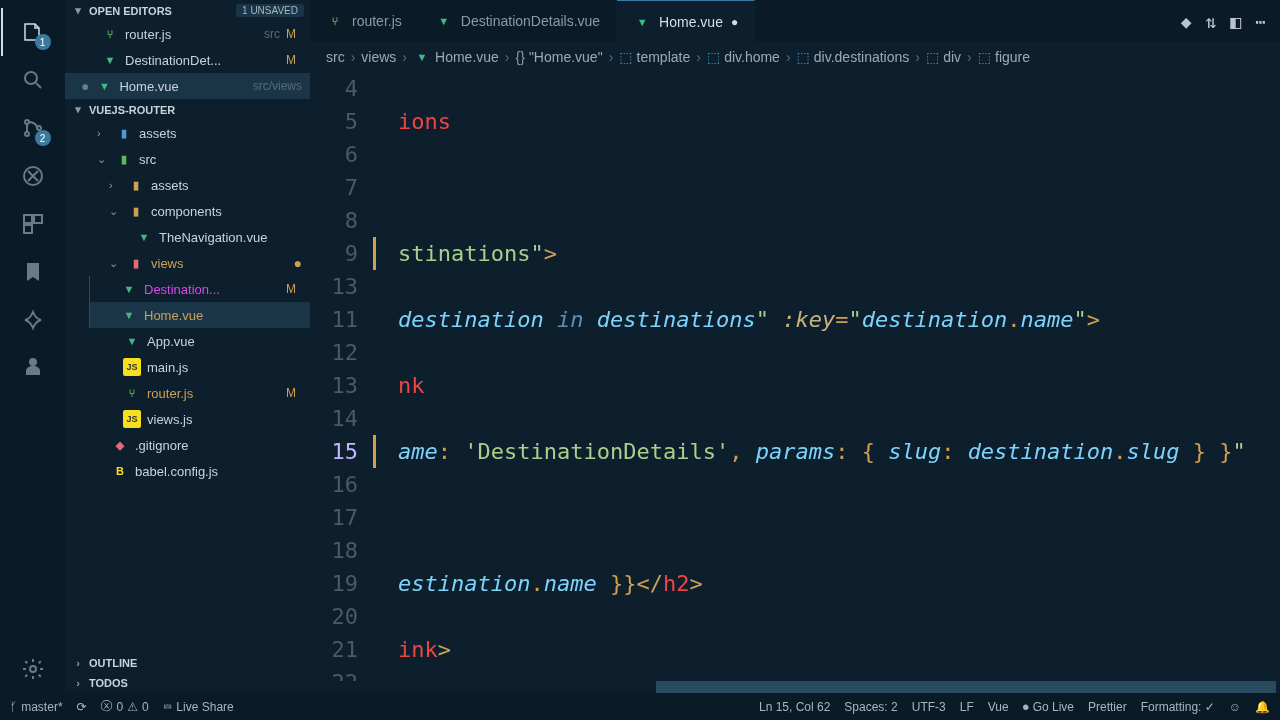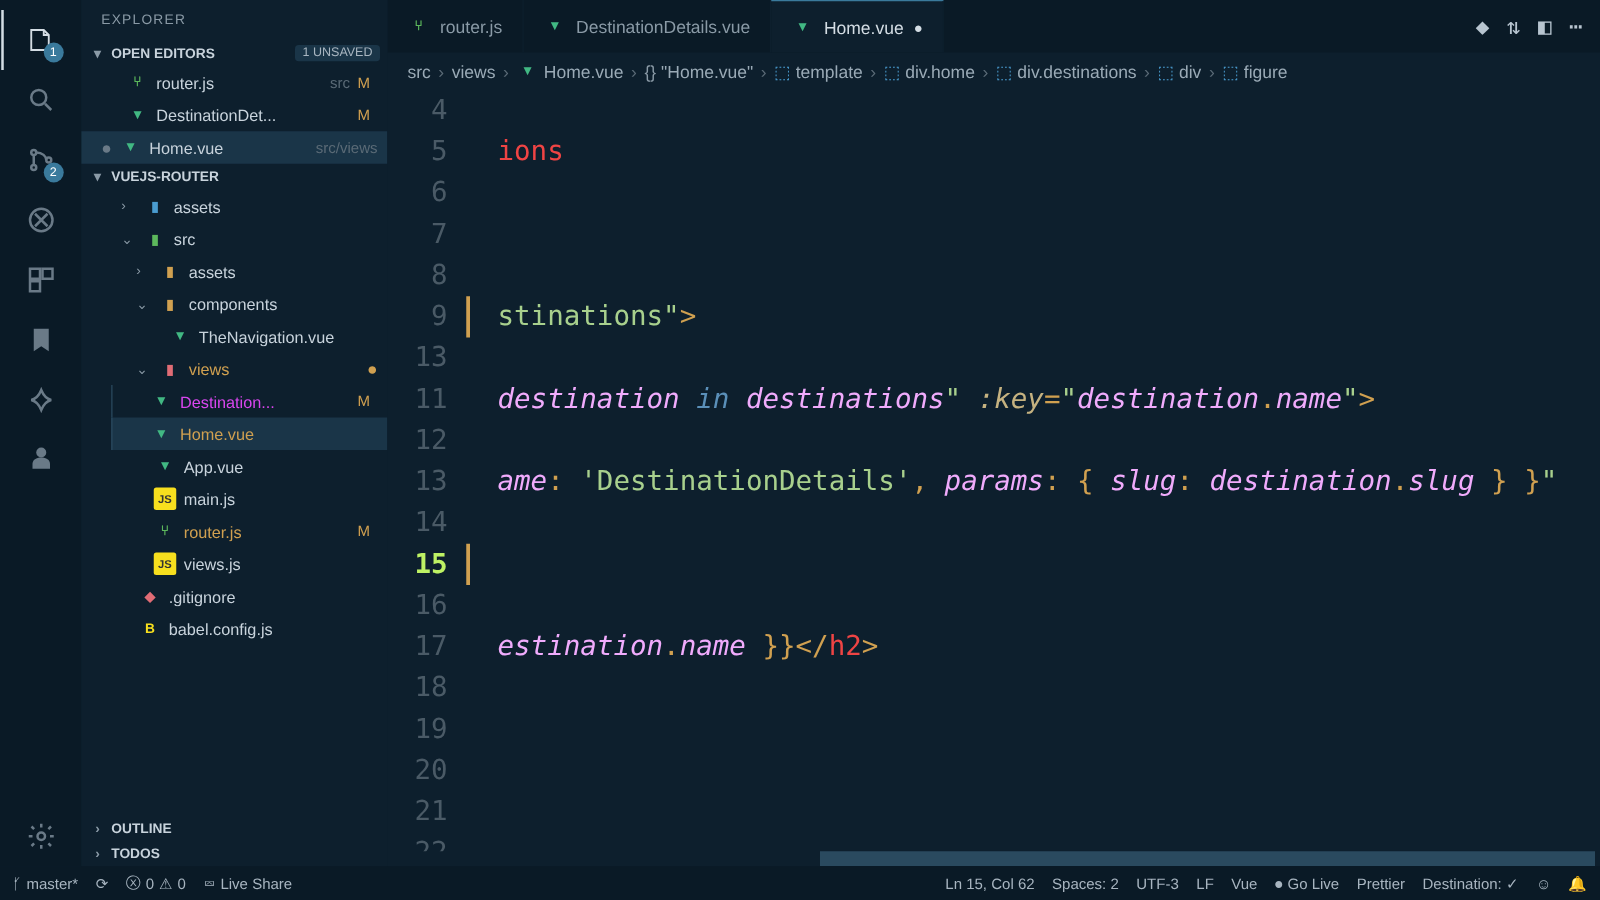--- a/index.html
+++ b/index.html
@@ -163,39 +163,39 @@
 }
 .gutter {
   width: 66px;
   text-align: right;
   padding-right: 18px;
   color: #4a5a66;
   user-select: none;
   position: relative;
 }
 .gutter .ln { height: 33px; }
-.gutter .ln.active { color: #bef264; font-weight: bold; }
+.gutter .ln.active { color: #c4b5fd; }
 .gutter .mod-bar {
   position: absolute;
   right: 0; width: 3px; height: 33px;
   background: #d0a050;
 }
 .code {
   flex: 1;
   overflow: hidden;
   white-space: pre;
   color: #c5d4df;
   position: relative;
 }
 .code .line { height: 33px; padding-left: 22px; }
 .tok-attr { color: #c5b280; font-style: italic; }
 .tok-kw { color: #5a8fb8; font-style: italic; }
 .tok-str { color: #a8d08d; }
 .tok-punc { color: #d0a050; }
-.tok-var { color: #f0abfc; font-style: italic; }
+.tok-var { color: #7dd3fc; font-style: italic; }
 .tok-tag { color: #ef4444; }
 
 .hscroll {
   height: 12px;
   background: transparent;
   position: relative;
   margin-left: 66px;
 }
 .hscroll-thumb {
   position: absolute;
@@ -276,21 +276,20 @@
     <div class="activity-spacer"></div>
     <div class="activity-icon">
       <svg viewBox="0 0 24 24" fill="none" stroke="currentColor" stroke-width="2">
           <circle cx="12" cy="12" r="3"></circle>
           <path d="M12 2v3M12 19v3M4.2 4.2l2.1 2.1M17.7 17.7l2.1 2.1M2 12h3M19 12h3M4.2 19.8l2.1-2.1M17.7 6.3l2.1-2.1"></path>
         </svg>
     </div>
   </div>
 
   <div class="sidebar">
-    <div class="sidebar-title">EXPLORER</div>
 
     <div class="section-header">
       <span class="chev">▾</span>
       <span>OPEN EDITORS</span>
       <span class="unsaved-badge">1 UNSAVED</span>
     </div>
     <div class="tree-item">
       <span class="indent" style="width:14px"></span>
       <span class="file-icon route">⑂</span>
       <span class="file-label">router.js</span>
@@ -491,23 +490,25 @@
           <div class="ln">19</div>
           <div class="ln">20</div>
           <div class="ln">21</div>
           <div class="ln">22</div>
       </div>
       <div class="code">
 <div class="line"><span class="tok-tag">ions</span></div>
 <div class="line"></div>
 <div class="line"><span class="tok-str">stinations"</span><span class="tok-punc">&gt;</span></div>
 <div class="line"><span class="tok-var">destination</span> <span class="tok-kw">in</span> <span class="tok-var">destinations</span><span class="tok-str">"</span> <span class="tok-attr">:key</span><span class="tok-punc">=</span><span class="tok-str">"</span><span class="tok-var">destination</span><span class="tok-punc">.</span><span class="tok-var">name</span><span class="tok-str">"</span><span class="tok-punc">&gt;</span></div>
+<div class="line"><span class="tok-tag">nk</span></div>
 <div class="line"><span class="tok-var">ame</span><span class="tok-punc">:</span> <span class="tok-str">'DestinationDetails'</span><span class="tok-punc">,</span> <span class="tok-var">params</span><span class="tok-punc">:</span> <span class="tok-punc">{</span> <span class="tok-var">slug</span><span class="tok-punc">:</span> <span class="tok-var">destination</span><span class="tok-punc">.</span><span class="tok-var">slug</span> <span class="tok-punc">}</span> <span class="tok-punc">}</span><span class="tok-str">"</span></div>
 <div class="line"></div>
 <div class="line"><span class="tok-var">estination</span><span class="tok-punc">.</span><span class="tok-var">name</span> <span class="tok-punc">}}</span><span class="tok-punc">&lt;/</span><span class="tok-tag">h2</span><span class="tok-punc">&gt;</span></div>
+<div class="line"><span class="tok-tag">ink</span><span class="tok-punc">&gt;</span></div>
 
 
 
 
 
 
 
 
 
 
@@ -525,16 +526,16 @@
   <span class="sb-item">ⓧ <span>0</span> ⚠ <span>0</span></span>
   <span class="sb-item">⮹ <span>Live Share</span></span>
   <span class="sb-spacer"></span>
   <span class="sb-item">Ln 15, Col 62</span>
   <span class="sb-item">Spaces: 2</span>
   <span class="sb-item">UTF-3</span>
   <span class="sb-item">LF</span>
   <span class="sb-item">Vue</span>
   <span class="sb-item">⏺ <span>Go Live</span></span>
   <span class="sb-item">Prettier</span>
-  <span class="sb-item">Destination: ✓</span>
+  <span class="sb-item">Formatting: ✓</span>
   <span class="sb-item">☺</span>
   <span class="sb-item">🔔</span>
 </div>
 
 </body></html>

